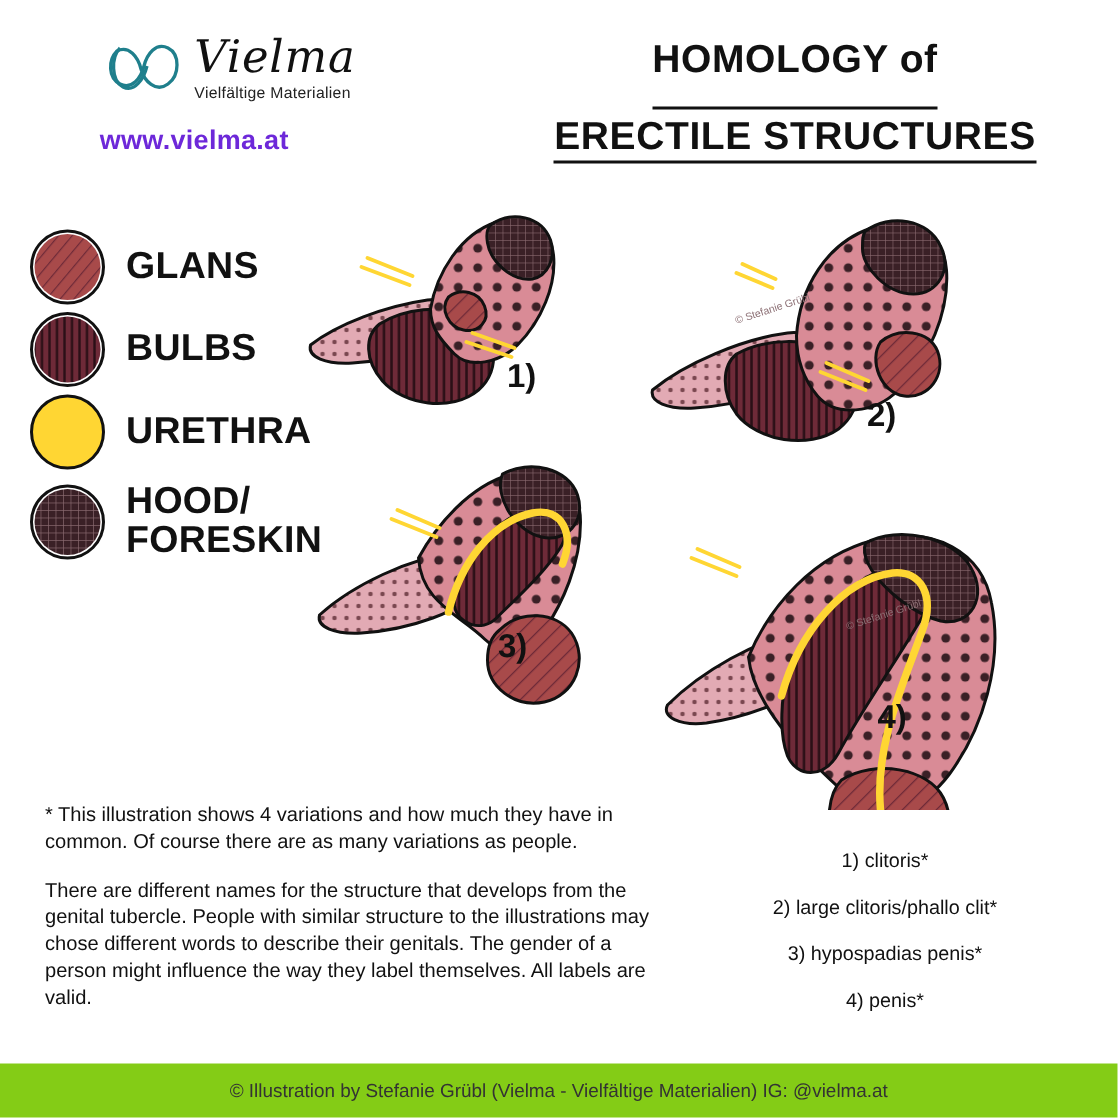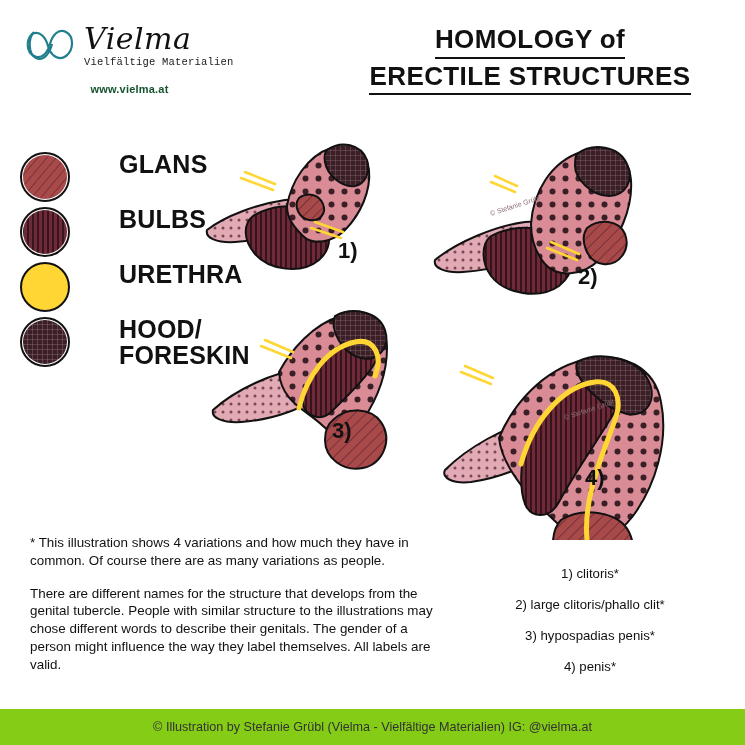--- a/index.html
+++ b/index.html
@@ -25,93 +25,92 @@
   .logo-block {
     position: absolute;
     left: 22px;
     top: 18px;
     width: 215px;
     text-align: center;
   }
   .logo-row {
     display: flex;
     align-items: center;
-    justify-content: flex-start;
+    justify-content: flex-end;
     gap: 6px;
   }
   .logo-mark {
     width: 56px;
     height: 56px;
     flex: 0 0 auto;
   }
   .logo-words {
     text-align: left;
     line-height: 1;
   }
   .logo-name {
     font-family: "DejaVu Serif", serif;
     font-size: 30px;
     font-style: italic;
     color: #111;
     letter-spacing: 0.5px;
   }
   .logo-sub {
-    font-family: Liberation Mono, monospace;
+    font-family: Liberation Sans, sans-serif;
     font-size: 10.5px;
     color: #222;
     margin-top: 3px;
     letter-spacing: 0.2px;
   }
   .logo-url {
     margin-top: 9px;
-    font-size: 11px;
+    font-size: 18px;
     font-weight: bold;
-    color: #14532d;
+    color: #6d28d9;
     letter-spacing: 0.2px;
   }
 
   .title-block {
     position: absolute;
     left: 330px;
     top: 24px;
     width: 400px;
     text-align: center;
   }
   .title-line {
     font-size: 26px;
     font-weight: bold;
     color: #111;
     letter-spacing: 0.4px;
     line-height: 1.18;
     display: inline-block;
   }
   .title-line.underlined {
     border-bottom: 2.5px solid #111;
-    padding-bottom: 2px;
+    padding-bottom: 16px;
   }
   .title-line2 {
     border-bottom: 2.5px solid #111;
     padding-bottom: 2px;
     display: inline-block;
     margin-top: 2px;
   }
 
   
   .legend {
     position: absolute;
     left: 20px;
     top: 152px;
     width: 215px;
   }
   .legend-item {
     display: flex;
-    align-items: flex-start;
+    align-items: center;
     height: 52px;
     margin-bottom: 3px;
-    gap: 35px;
   }
   .legend-item.tall {
     height: 62px;
   }
   .swatch {
     width: 46px;
     height: 46px;
     border-radius: 50%;
     border: 2.2px solid #111;
     flex: 0 0 auto;

